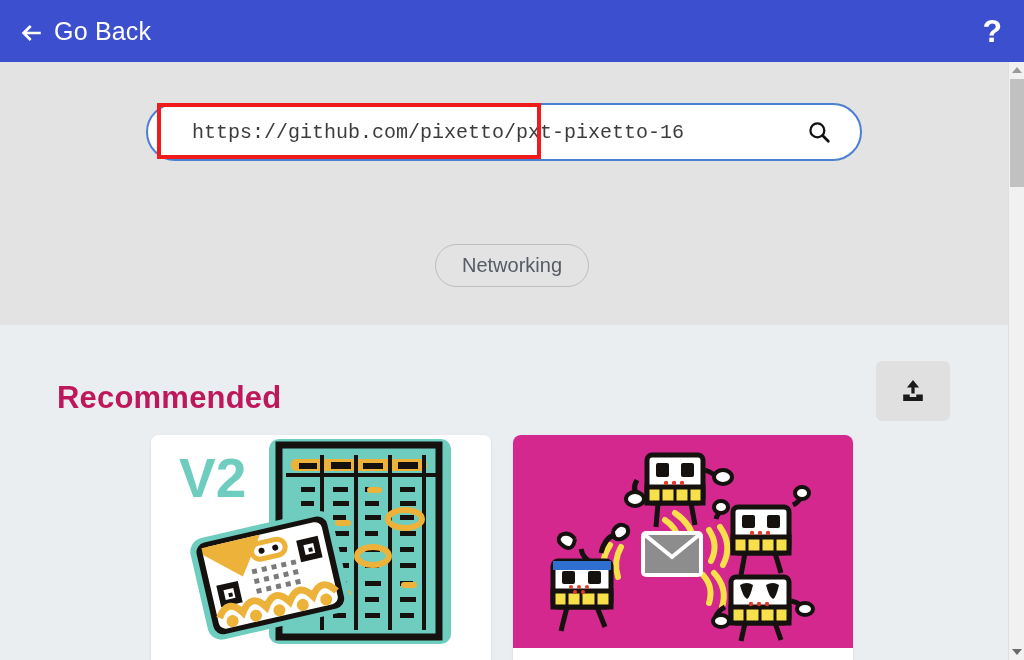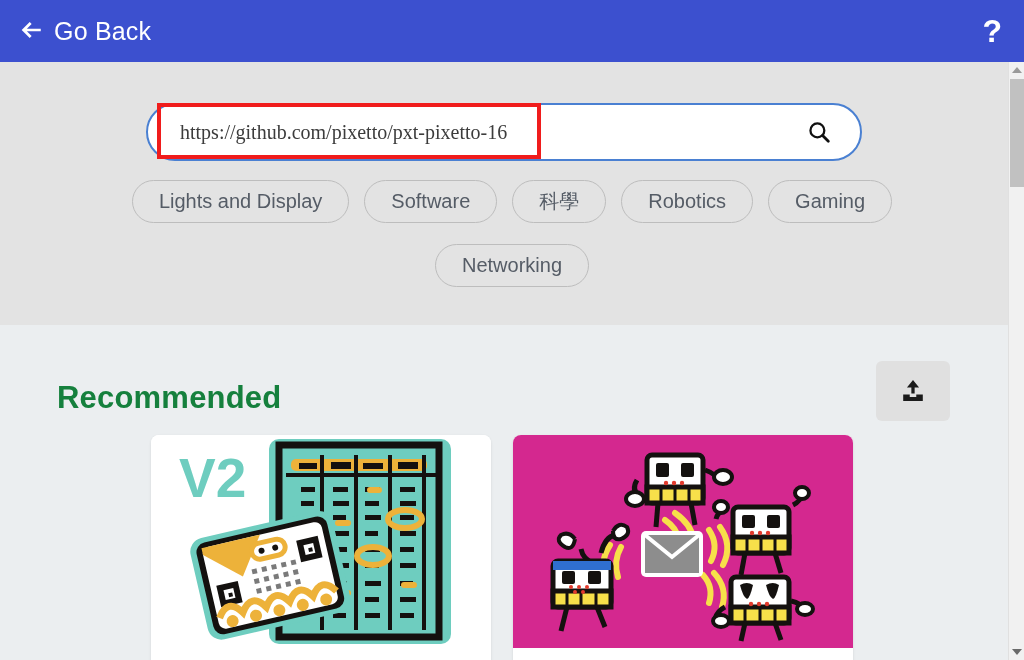--- a/index.html
+++ b/index.html
@@ -26,21 +26,21 @@
     top: 0; left: 0;
     width: 1024px;
     height: 62px;
     background: #3c50cf;
     display: flex;
     align-items: center;
     box-sizing: border-box;
   }
   .go-back {
     display: flex;
-    align-items: flex-start;
+    align-items: flex-end;
     gap: 10px;
     margin-left: 18px;
     cursor: pointer;
     user-select: none;
   }
   .back-arrow {
     width: 26px;
     height: 26px;
     display: block;
   }
@@ -90,24 +90,24 @@
     border: 2px solid #4a80d2;
     border-radius: 29px;
     box-sizing: border-box;
     display: flex;
     align-items: center;
   }
   .search-input {
     border: none;
     outline: none;
     background: transparent;
-    font-family: Liberation Serif, serif;
+    font-family: Liberation Mono, monospace;
     font-size: 20px;
     color: #3c3c3c;
-    margin-left: 30px;
+    margin-left: 42px;
     width: 600px;
     height: 36px;
   }
   .search-icon {
     position: absolute;
     right: 28px;
     top: 50%;
     transform: translateY(-50%);
     width: 26px;
     height: 26px;
@@ -158,21 +158,21 @@
     width: 1024px;
     height: 335px;
     background: #ebeef0;
   }
   .section-title {
     position: absolute;
     left: 57px;
     top: 55px;
     font-size: 31px;
     font-weight: bold;
-    color: #15803d;
+    color: #be185d;
     letter-spacing: .2px;
   }
   .upload-btn {
     position: absolute;
     right: 74px;
     top: 36px;
     width: 74px;
     height: 60px;
     background: #e0e0e0;
     border-radius: 6px;
@@ -269,27 +269,20 @@
   <div class="search-panel">
 
     <div class="search-wrap">
       <input class="search-input" type="text" value="https://github.com/pixetto/pxt-pixetto-16" style="">
       <svg class="search-icon" viewBox="0 0 24 24">
         <circle cx="10.5" cy="10.5" r="6.4" fill="none" stroke="#111111" stroke-width="2.1"></circle>
         <line x1="15.3" y1="15.3" x2="20.6" y2="20.6" stroke="#111111" stroke-width="2.6" stroke-linecap="round"></line>
       </svg>
     </div>
 
-    <div class="chips-row row1">
-      <div class="chip">Lights and Display</div>
-      <div class="chip">Software</div>
-      <div class="chip">科學</div>
-      <div class="chip">Robotics</div>
-      <div class="chip">Gaming</div>
-    </div>
 
     <div class="chips-row row2">
       <div class="chip">Networking</div>
     </div>
   </div>
 
   <div class="annotation-box"></div>
 
   <div class="gallery">
     <div class="section-title">Recommended</div>

